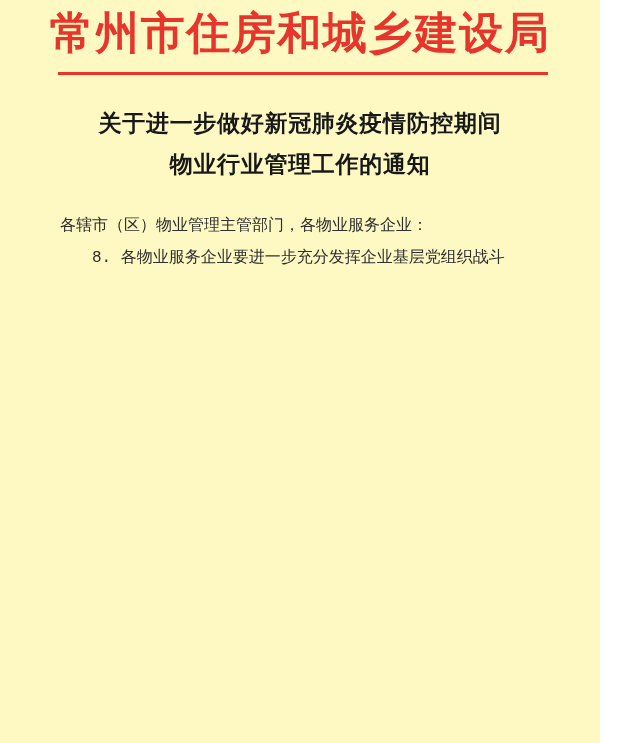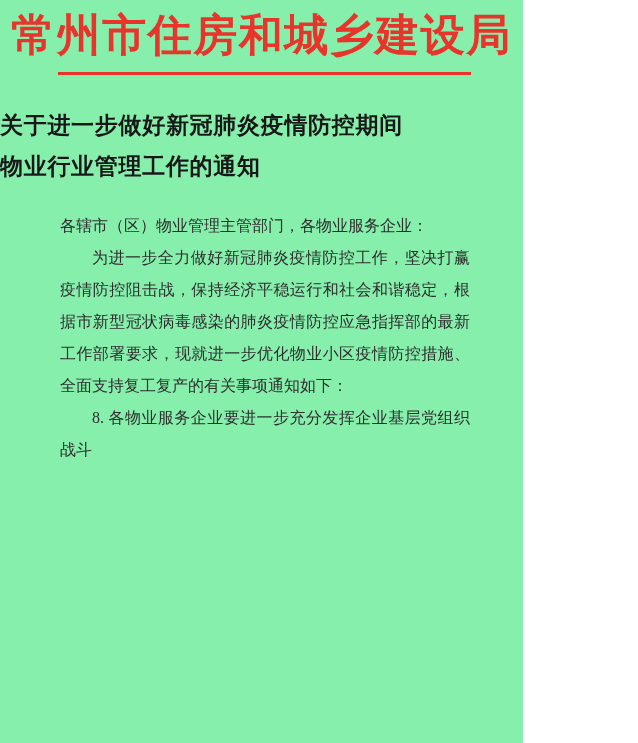--- a/index.html
+++ b/index.html
@@ -9,24 +9,25 @@
     padding: 0;
     background: #ffffff;
   }
   body {
     width: 638px;
     height: 743px;
     overflow: hidden;
     font-family: "Liberation Serif", serif;
   }
   .page {
-    width: 523px;
+    width: 600px;
     height: 743px;
-    background: #86efac;
+    background: #fef9c3;
     position: relative;
+    font-family: Liberation Mono, monospace;
   }
   
   .letterhead {
     padding-top: 8px;
   }
   .agency {
     color: var(--accent);
     font-size: 44px;
     font-weight: bold;
     text-align: center;
@@ -35,21 +36,21 @@
     white-space: nowrap;
   }
   .rule {
     height: 3px;
     background: var(--accent);
     margin: 8px 52px 0 58px;
   }
   
   .title {
     margin: 30px 0 0 0;
-    text-align: left;
+    text-align: center;
     font-size: 23px;
     font-weight: bold;
     color: #181818;
     line-height: 41px;
   }
   .title-line {
     display: block;
     letter-spacing: 0.7px;
   }
   
@@ -79,17 +80,16 @@
     <div class="rule"></div>
   </div>
 
   <h1 class="title">
     <span class="title-line">关于进一步做好新冠肺炎疫情防控期间</span>
     <span class="title-line">物业行业管理工作的通知</span>
   </h1>
 
   <div class="doc-body">
     <p class="salutation">各辖市（区）物业管理主管部门，各物业服务企业：</p>
-    <p class="para">为进一步全力做好新冠肺炎疫情防控工作，坚决打赢疫情防控阻击战，保持经济平稳运行和社会和谐稳定，根据市新型冠状病毒感染的肺炎疫情防控应急指挥部的最新工作部署要求，现就进一步优化物业小区疫情防控措施、全面支持复工复产的有关事项通知如下：</p>
     <p class="para">8. 各物业服务企业要进一步充分发挥企业基层党组织战斗</p>
   </div>
 
 </div>
 
 </body></html>

